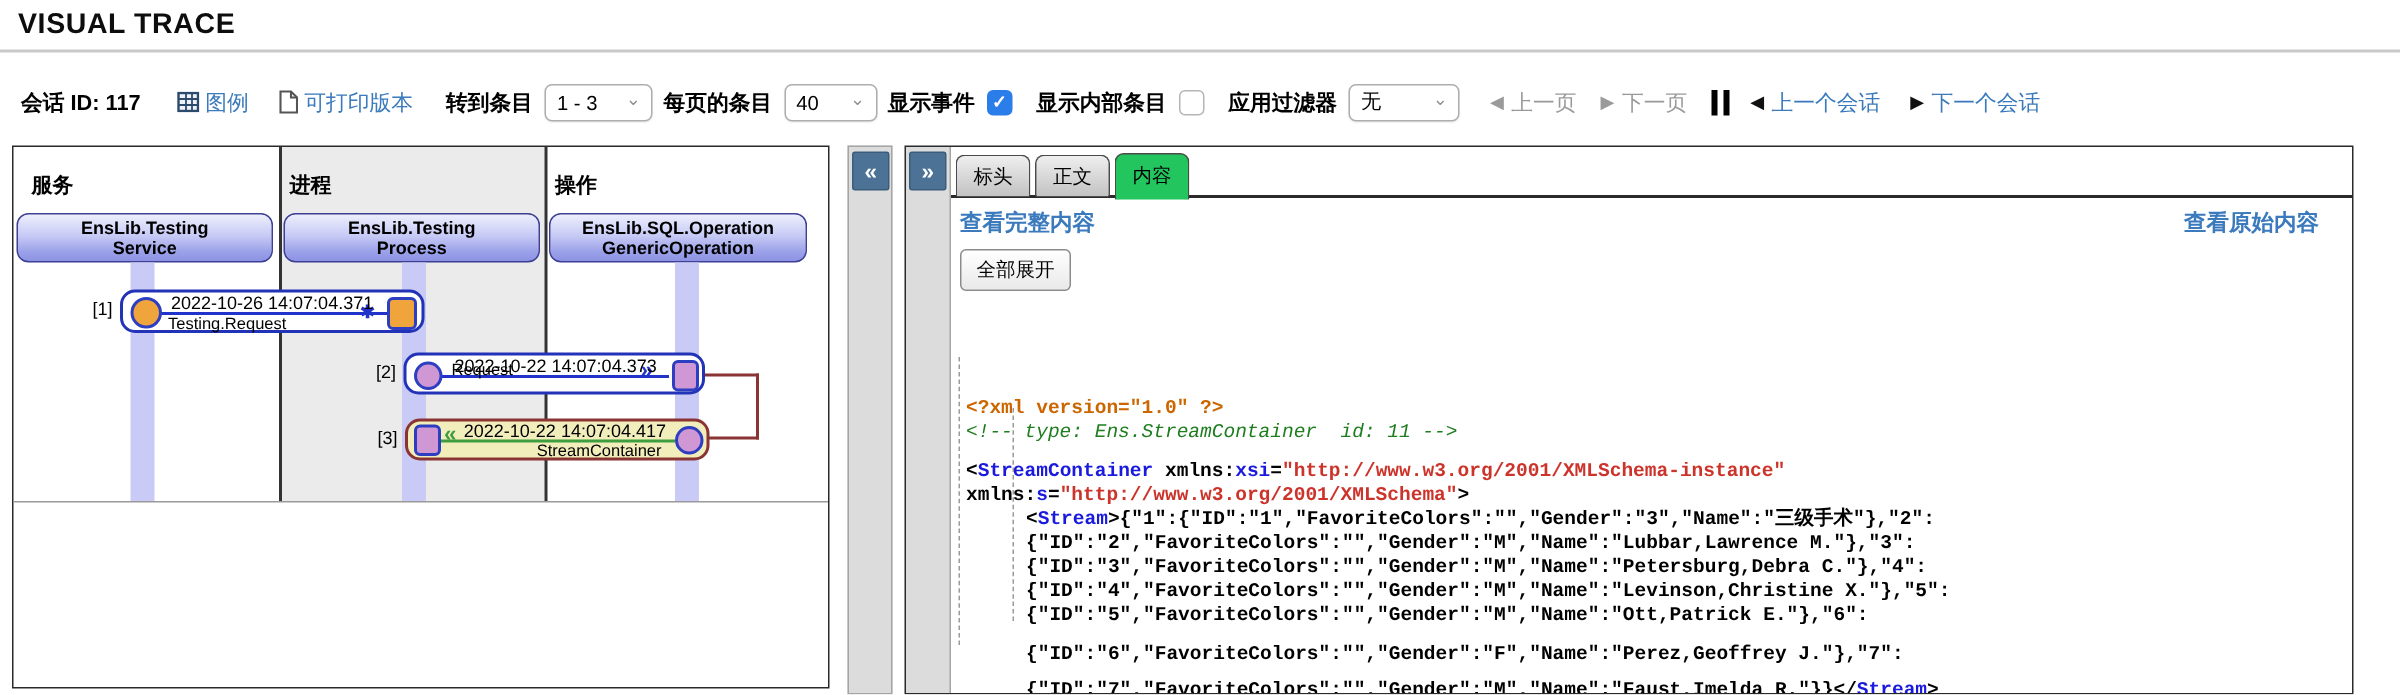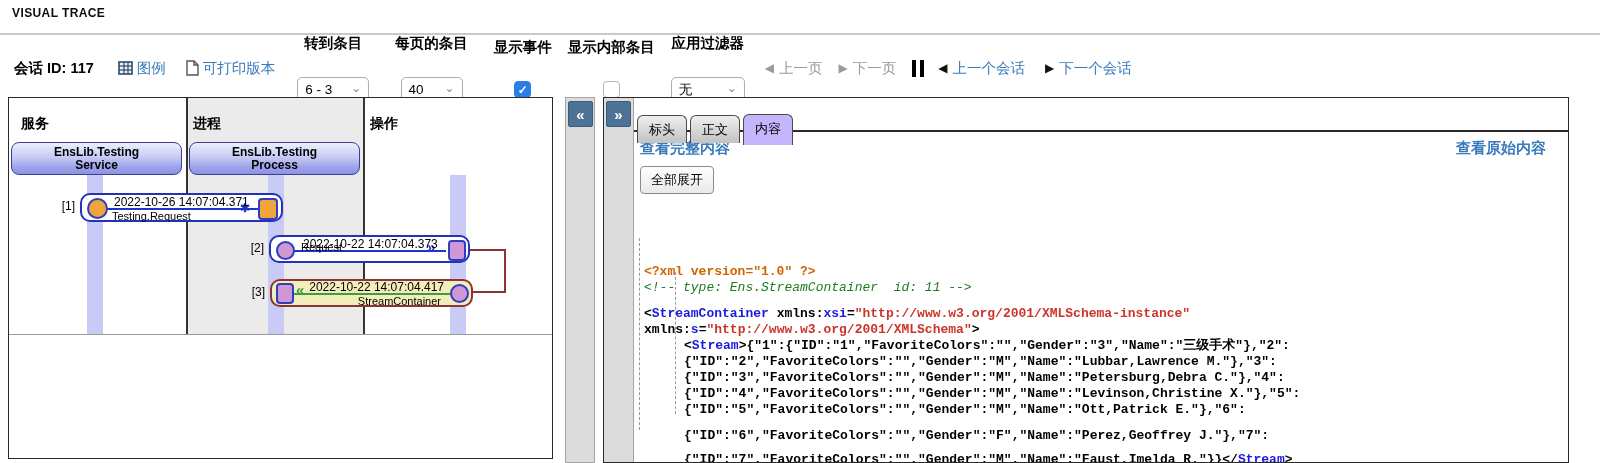--- a/index.html
+++ b/index.html
@@ -1,42 +1,42 @@
 <!DOCTYPE html>
 <html><head>
 <meta charset="utf-8">
 <style>
   * { box-sizing: border-box; margin: 0; padding: 0; }
   html,body { background:#fff; }
   body { font-family:"Liberation Sans", sans-serif; color:#000; }
   #stage { position:relative; width:1600px; height:463px; overflow:hidden; background:#fff; }
 
   
-  .page-title { position:absolute; left:12px; top:6px; font-size:12px; font-weight:900; letter-spacing:.4px; color:#0d0d0d; }
+  .page-title { position:absolute; left:12px; top:6px; font-size:19px; font-weight:900; letter-spacing:.4px; color:#0d0d0d; }
   .title-rule { position:absolute; left:0; top:33px; width:1600px; height:2px; background:#c9c9c9; }
 
   
   .toolbar { position:absolute; left:14px; top:52px; height:32px; display:flex; align-items:center; font-size:14.5px; white-space:nowrap; }
   .tb-label { font-weight:bold; color:#000; }
   .tb-link { color:#3a7abd; cursor:pointer; display:inline-flex; align-items:center; gap:4px; }
-  .tb-group { display:inline-flex; align-items:center; gap:24px;flex-direction:column; }
+  .tb-group { display:inline-flex; align-items:center; gap:8px; }
   .sel { display:inline-flex; align-items:center; justify-content:space-between; background:#fff; border:1px solid #aeaeae; border-radius:5px; height:25px; padding:0 7px; font-size:13.5px; cursor:pointer; box-shadow:0 1px 1px rgba(0,0,0,.06); }
   .sel .arrow { color:#8e8e8e; font-size:12px; margin-left:6px; transform:translateY(-2px); }
   .cb { width:17px; height:17px; border-radius:4px; border:1.5px solid #b5b5b5; background:#fff; display:inline-flex; align-items:center; justify-content:center; cursor:pointer; }
   .cb.checked { background:#2b7de9; border-color:#2b7de9; color:#fff; font-size:12px; font-weight:bold; }
   .cb.checked::after { content:"✓"; line-height:1; }
   .pager { display:inline-flex; align-items:center; gap:5px; color:#9a9a9a; }
   .pager .tri { font-size:12px; }
   .sess-link { display:inline-flex; align-items:center; gap:5px; }
   .sess-link .tri { color:#111; font-size:12px; }
   .sess-link .txt { color:#3a7abd; }
   .pause { display:inline-flex; gap:4px; align-items:center; cursor:pointer; }
   .pause i { display:block; width:4px; height:17px; background:#000; }
 
-  .ml14{margin-left:14px;} .ml16{margin-left:16px;} .ml18{margin-left:26px;} .ml20{margin-left:20px;font-family:Liberation Serif, serif;} .ml22{margin-left:22px;} .ml24{margin-left:24px;}
+  .ml14{margin-left:14px;} .ml16{margin-left:16px;} .ml18{margin-left:7px;} .ml20{margin-left:20px;font-family:Liberation Serif, serif;} .ml22{margin-left:22px;} .ml24{margin-left:24px;}
 
   
   .left-panel { position:absolute; left:8px; top:97px; width:545px; height:362px; border:1.5px solid #2a2a2a; background:#fff; overflow:hidden; }
   .col-gray { position:absolute; left:177px; top:0; width:177px; height:236px; background:#ebebeb; }
   .col-div { position:absolute; top:0; width:1.5px; height:236px; background:#333; }
   .floor-line { position:absolute; left:0; top:236px; width:100%; height:1px; background:#9a9a9a; }
   .col-label { position:absolute; top:17px; font-size:14px; font-weight:bold; }
   .host-box { position:absolute; top:44px; height:33px; border:1.5px solid #3c3f94; border-radius:8px;
       background:linear-gradient(180deg,#edeffc 0%,#c7cbf5 45%,#9ba1e9 80%,#8d93e3 100%);
       display:flex; flex-direction:column; align-items:center; justify-content:center; font-size:12px; font-weight:bold; line-height:13px; text-align:center; }
@@ -58,24 +58,24 @@
   .glyph { position:absolute; font-weight:bold; line-height:10px; }
   .bracket { position:absolute; border:2px solid #8b3434; border-left:none; }
 
   
   .strip { position:absolute; top:97px; width:30px; height:366px; background:#dcdcdc; border:1px solid #a5a5a5; }
   .strip-btn { position:absolute; left:2px; top:3px; width:25px; height:26px; background:#4c7396; border:1px solid #3b5c7a; border-radius:2px; color:#fff; font-size:15px; font-weight:bold; display:flex; align-items:center; justify-content:center; cursor:pointer; }
 
   
   .right-panel { position:absolute; left:603px; top:97px; width:966px; height:366px; border:1.5px solid #2a2a2a; background:#fff; overflow:hidden; }
   .right-strip { position:absolute; left:0; top:0; width:30px; height:100%; background:#dcdcdc; border-right:1px solid #a5a5a5; }
-  .tabs { position:absolute; left:33px; top:15px; display:flex; align-items:flex-end; height:30px; z-index:2; }
+  .tabs { position:absolute; left:33px; top:3px; display:flex; align-items:flex-end; height:30px; z-index:2; }
   .tab { border:1px solid #4a4a4a; border-bottom:none; border-radius:6px 6px 0 0; padding:5px 11px 4px; font-size:13px; margin-right:3px; cursor:pointer;
       background:linear-gradient(180deg,#efefef 0%,#d6d6d6 55%,#c2c2c2 100%); }
-  .tab.active { background:#c4b5fd; position:relative; padding-bottom:7px; margin-bottom:-2px;font-family:Liberation Serif, serif; }
+  .tab.active { background:#22c55e; position:relative; padding-bottom:7px; margin-bottom:-2px;font-family:Liberation Serif, serif; }
   .tab-floor { position:absolute; left:30px; top:32px; right:0; height:2px; background:#2a2a2a; }
   .content { position:absolute; left:30px; top:34px; right:0; bottom:0; background:#fff; }
   .view-full { position:absolute; left:6px; top:7px; font-size:15px; font-weight:bold; color:#3a7abd; cursor:pointer; }
   .view-raw { position:absolute; right:22px; top:7px; font-size:15px; font-weight:bold; color:#3a7abd; cursor:pointer; }
   .expand-btn { position:absolute; left:6px; top:34px; font-size:13px; padding:4px 10px; border:1px solid #8a8a8a; border-radius:4px; background:linear-gradient(180deg,#fff,#e9e9e9); cursor:pointer; }
 
   .code { position:absolute; left:10px; top:68px; font-family:"Liberation Mono", monospace; font-size:13px; font-weight:bold; line-height:16px; white-space:pre; }
   .code-line.ind1 { padding-left:40px; }
   .code-line:nth-child(5) { margin-top:10px; }   
   .code-line:nth-child(12) { margin-top:10px; }  
@@ -119,21 +119,21 @@
       <svg class="icon-svg" width="13" height="16" viewBox="0 0 13 16">
           <path d="M1 1 h7 l4 4 v10 h-11 z" fill="#fff" stroke="#555" stroke-width="1.4"></path>
           <path d="M8 1 v4 h4" fill="none" stroke="#555" stroke-width="1.4"></path>
         </svg>
       <span>可打印版本</span>
     </span>
 
     <span class="tb-group ml22">
       <span class="tb-label">转到条目</span>
       <span class="sel" style="width:72px">
-        <span>6 - 3</span>
+        <span>1 - 3</span>
         <span class="arrow">⌄</span>
       </span>
     </span>
 
     <span class="tb-group ml18">
       <span class="tb-label">每页的条目</span>
       <span class="sel" style="width:62px">
         <span>40</span>
         <span class="arrow">⌄</span>
       </span>
@@ -191,20 +191,24 @@
     <div class="col-label" style="left:184px">进程</div>
     <div class="col-label" style="left:361px">操作</div>
 
     <div class="host-box" style="left:2px;width:171px">
       <span>EnsLib.Testing</span>
       <span>Service</span>
     </div>
     <div class="host-box" style="left:180px;width:171px">
       <span>EnsLib.Testing</span>
       <span>Process</span>
+    </div>
+    <div class="host-box" style="left:357px;width:172px">
+      <span>EnsLib.SQL.Operation</span>
+      <span>GenericOperation</span>
     </div>
 
     <div class="lifeline" style="left:78px"></div>
     <div class="lifeline" style="left:259px"></div>
     <div class="lifeline" style="left:441px"></div>
 
     <div class="bracket" style="left:461px;top:151px;width:36px;height:44px"></div>
 
     <div class="msg-idx" style="left:48px;top:101px">[1]</div>
     <div class="msg req" style="left:71px;top:95px;width:203px;height:29px">

